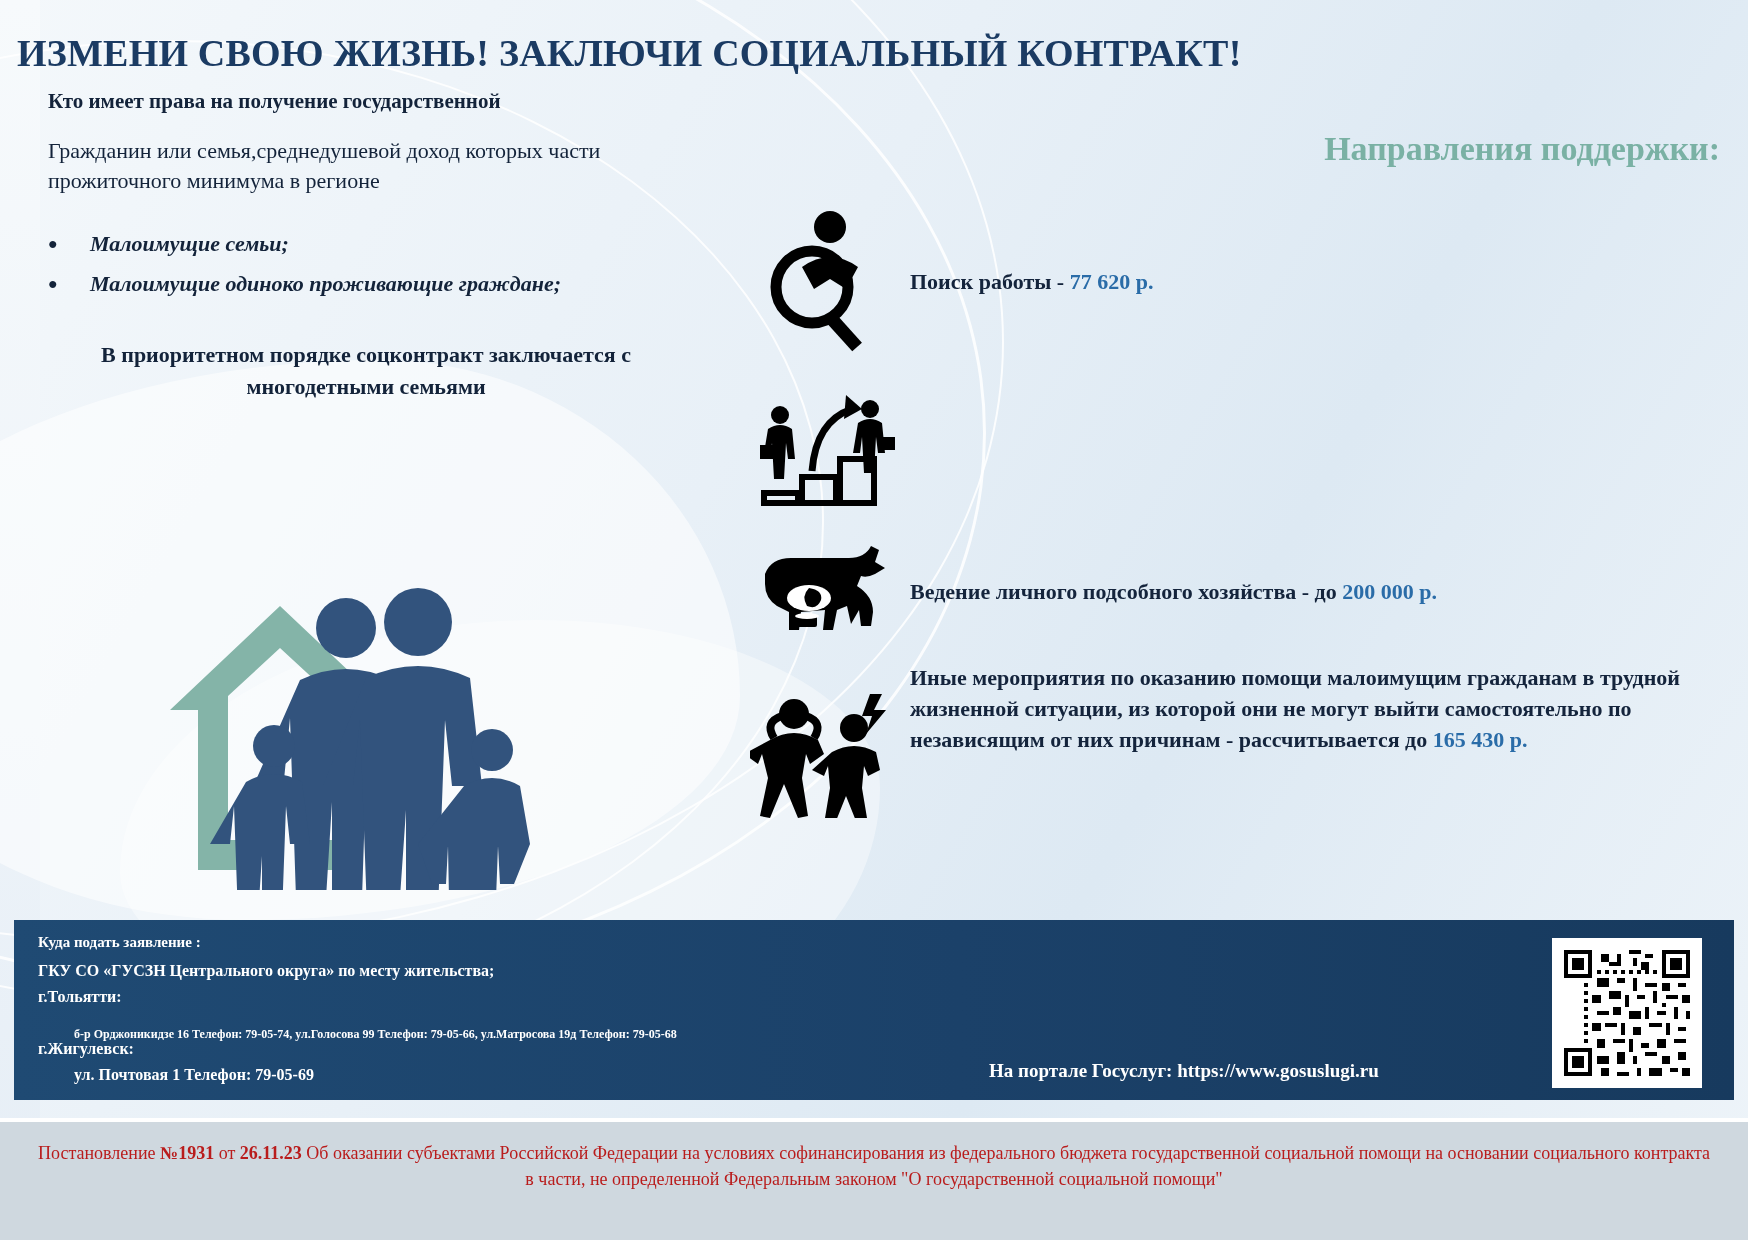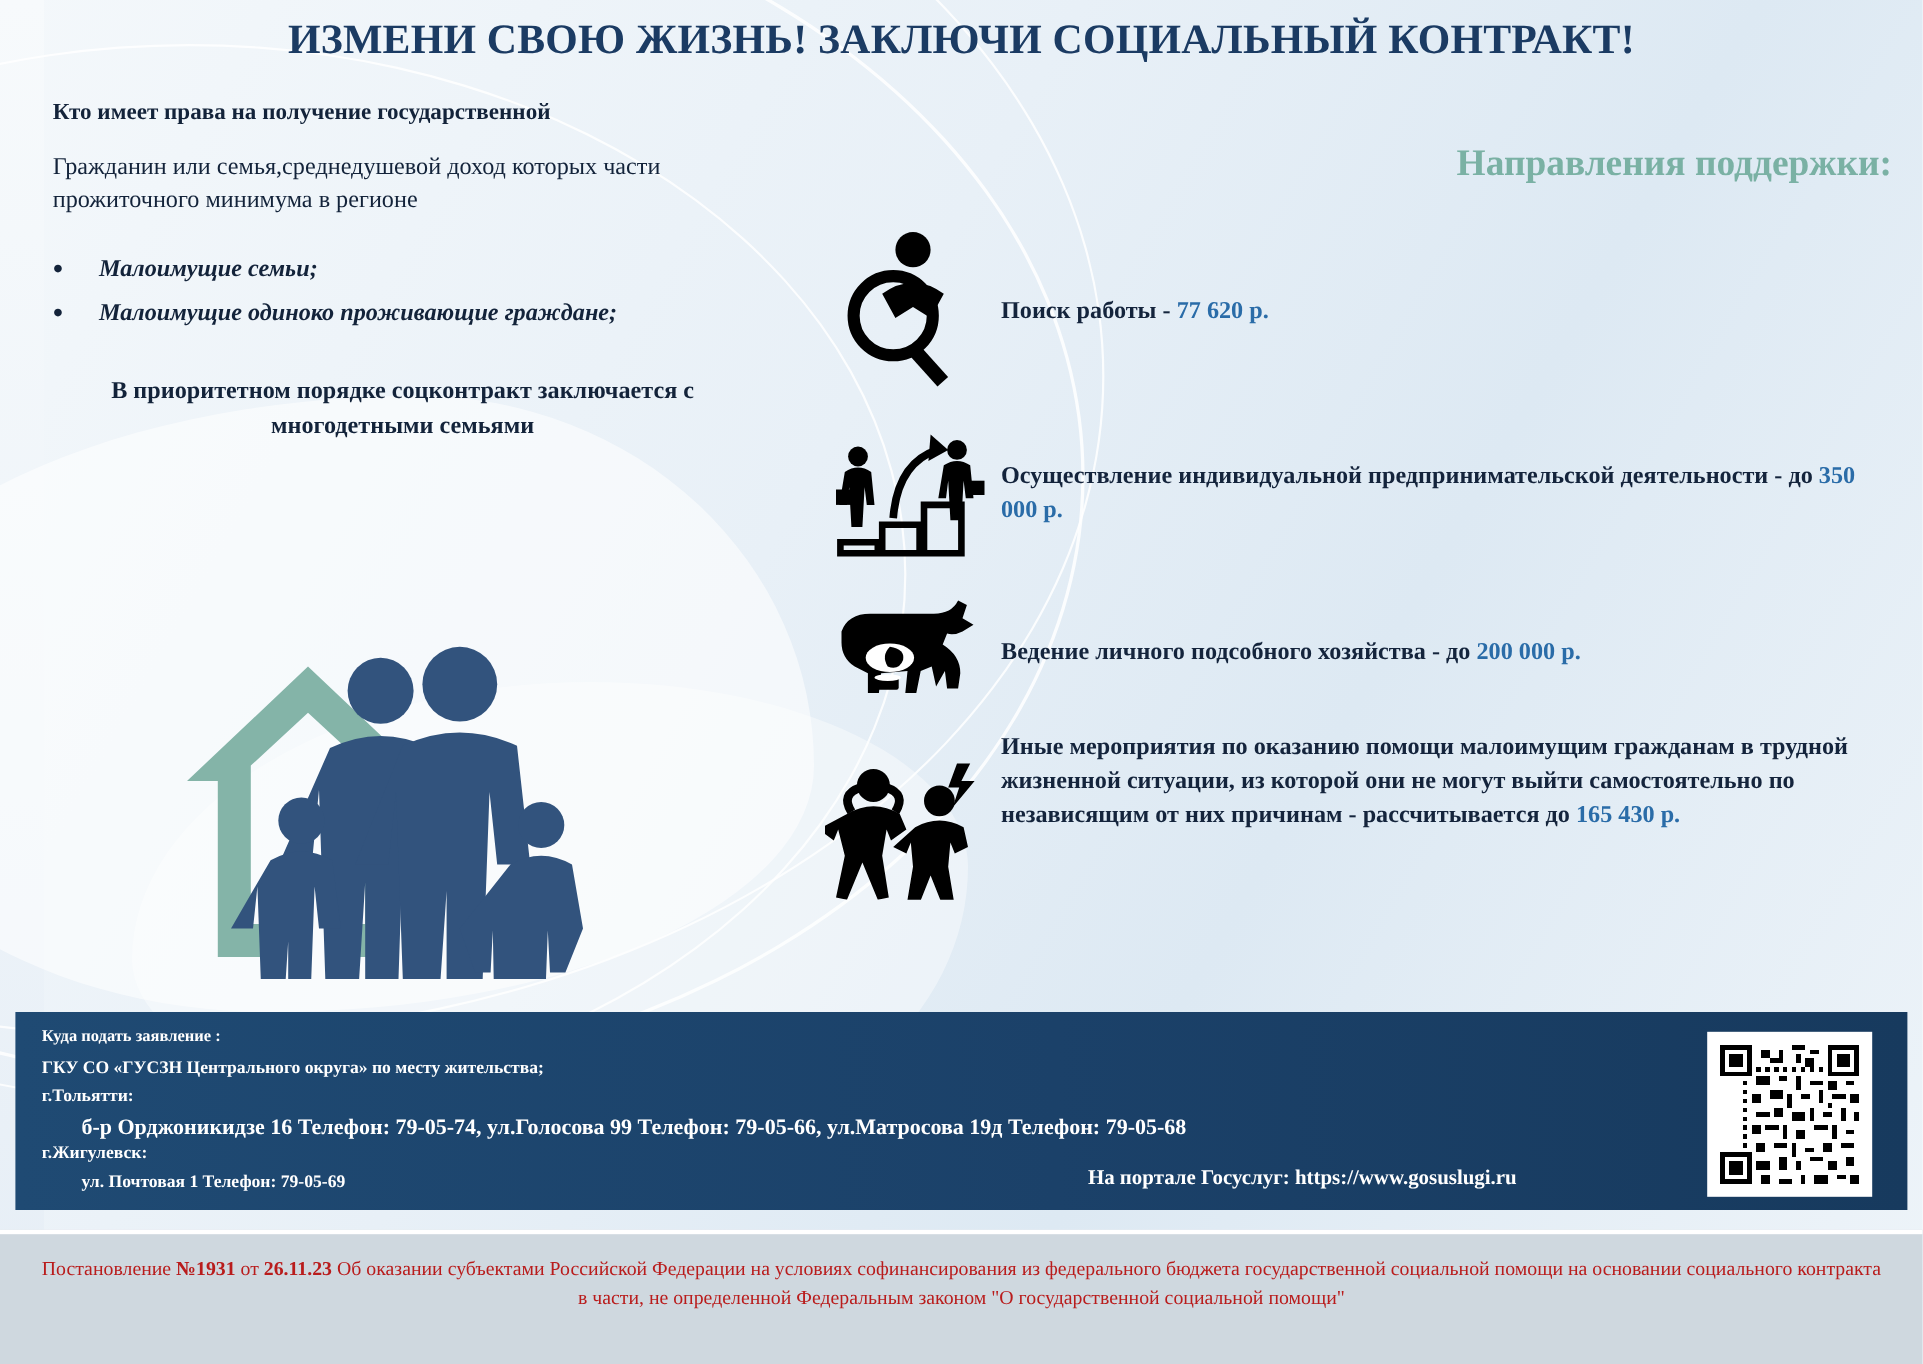--- a/index.html
+++ b/index.html
@@ -46,22 +46,21 @@
     background: rgba(255,255,255,0.4);
   }
   .leftband {
     position: absolute; left: 0; top: 0; width: 40px; height: 1240px;
     background: linear-gradient(180deg,#f7fafc,#e6eef6);
   }
 
   h1.title {
     position: absolute;
     left: 0; right: 0; top: 14px;
-    text-align: center;
-    margin: 0;
+    margin: 17px;
     font-size: 38px;
     font-weight: bold;
     color: #1b3b63;
     letter-spacing: 0.2px;
   }
 
   
   .left-col {
     position: absolute;
     left: 48px;
@@ -177,21 +176,21 @@
     color: #ffffff;
   }
   .bp-title {
     position: absolute;
     left: 24px; top: 14px;
     font-size: 15px;
     font-weight: bold;
   }
   .bp-l1 { position: absolute; left: 24px; top: 42px; font-size: 16px; font-weight: bold; }
   .bp-l2 { position: absolute; left: 24px; top: 68px; font-size: 16px; font-weight: bold; }
-  .bp-l3 { position: absolute; left: 60px; top: 94px; font-size: 20px; font-weight: bold; }
+  .bp-l3 { position: absolute; left: 60px; top: 107px; font-size: 12px; font-weight: bold; }
   .bp-l4 { position: absolute; left: 24px; top: 120px; font-size: 16px; font-weight: bold; }
   .bp-l5 { position: absolute; left: 60px; top: 146px; font-size: 16px; font-weight: bold; }
   .bp-portal {
     position: absolute;
     left: 975px; top: 140px;
     font-size: 19px;
     font-weight: bold;
   }
   .qr-box {
     position: absolute;
@@ -299,23 +298,20 @@
 
             <circle cx="30" cy="40" r="9"></circle>
             <path d="M18 54 q12 -8 24 0 l3 30 -7 0 -2 -16 -2 36 -10 0 -2 -36 -2 16 -7 0 z"></path>
             <rect x="10" y="70" width="16" height="14"></rect>
 
             <circle cx="120" cy="34" r="9"></circle>
             <path d="M108 48 q12 -8 24 0 l3 30 -7 0 -2 -16 -2 36 -10 0 -2 -36 -2 16 -7 0 z"></path>
             <rect x="130" y="62" width="15" height="13"></rect>
           </g>
         </svg>
-      </div>
-      <div class="dir-text">
-        <span>Осуществление индивидуальной предпринимательской деятельности - до </span><span class="amount">350 000 р.</span>
       </div>
     </div>
 
     <div class="dir-row row3">
       <div class="dir-icon">
         <svg width="160" height="100" viewBox="0 0 160 100">
           <g fill="#000000">
             <path d="M20 34 q6 -16 26 -16 h58 q16 0 22 -12 l8 4 -4 12 10 6 -10 6 q-8 4 -14 2 l-4 10 q16 10 16 26 l-2 14 -10 0 -2 -16 -8 14 -4 -18 -10 4 -4 20 -10 0 2 -20 -24 2 -2 18 -10 0 0 -18 -12 -6 q-12 -8 -12 -22 z"></path>
             <ellipse cx="64" cy="58" rx="22" ry="13" fill="#ffffff"></ellipse>
             <path d="M64 48 q-8 8 -2 18 q10 4 14 -6 q2 -10 -12 -12 z" fill="#000000"></path>

